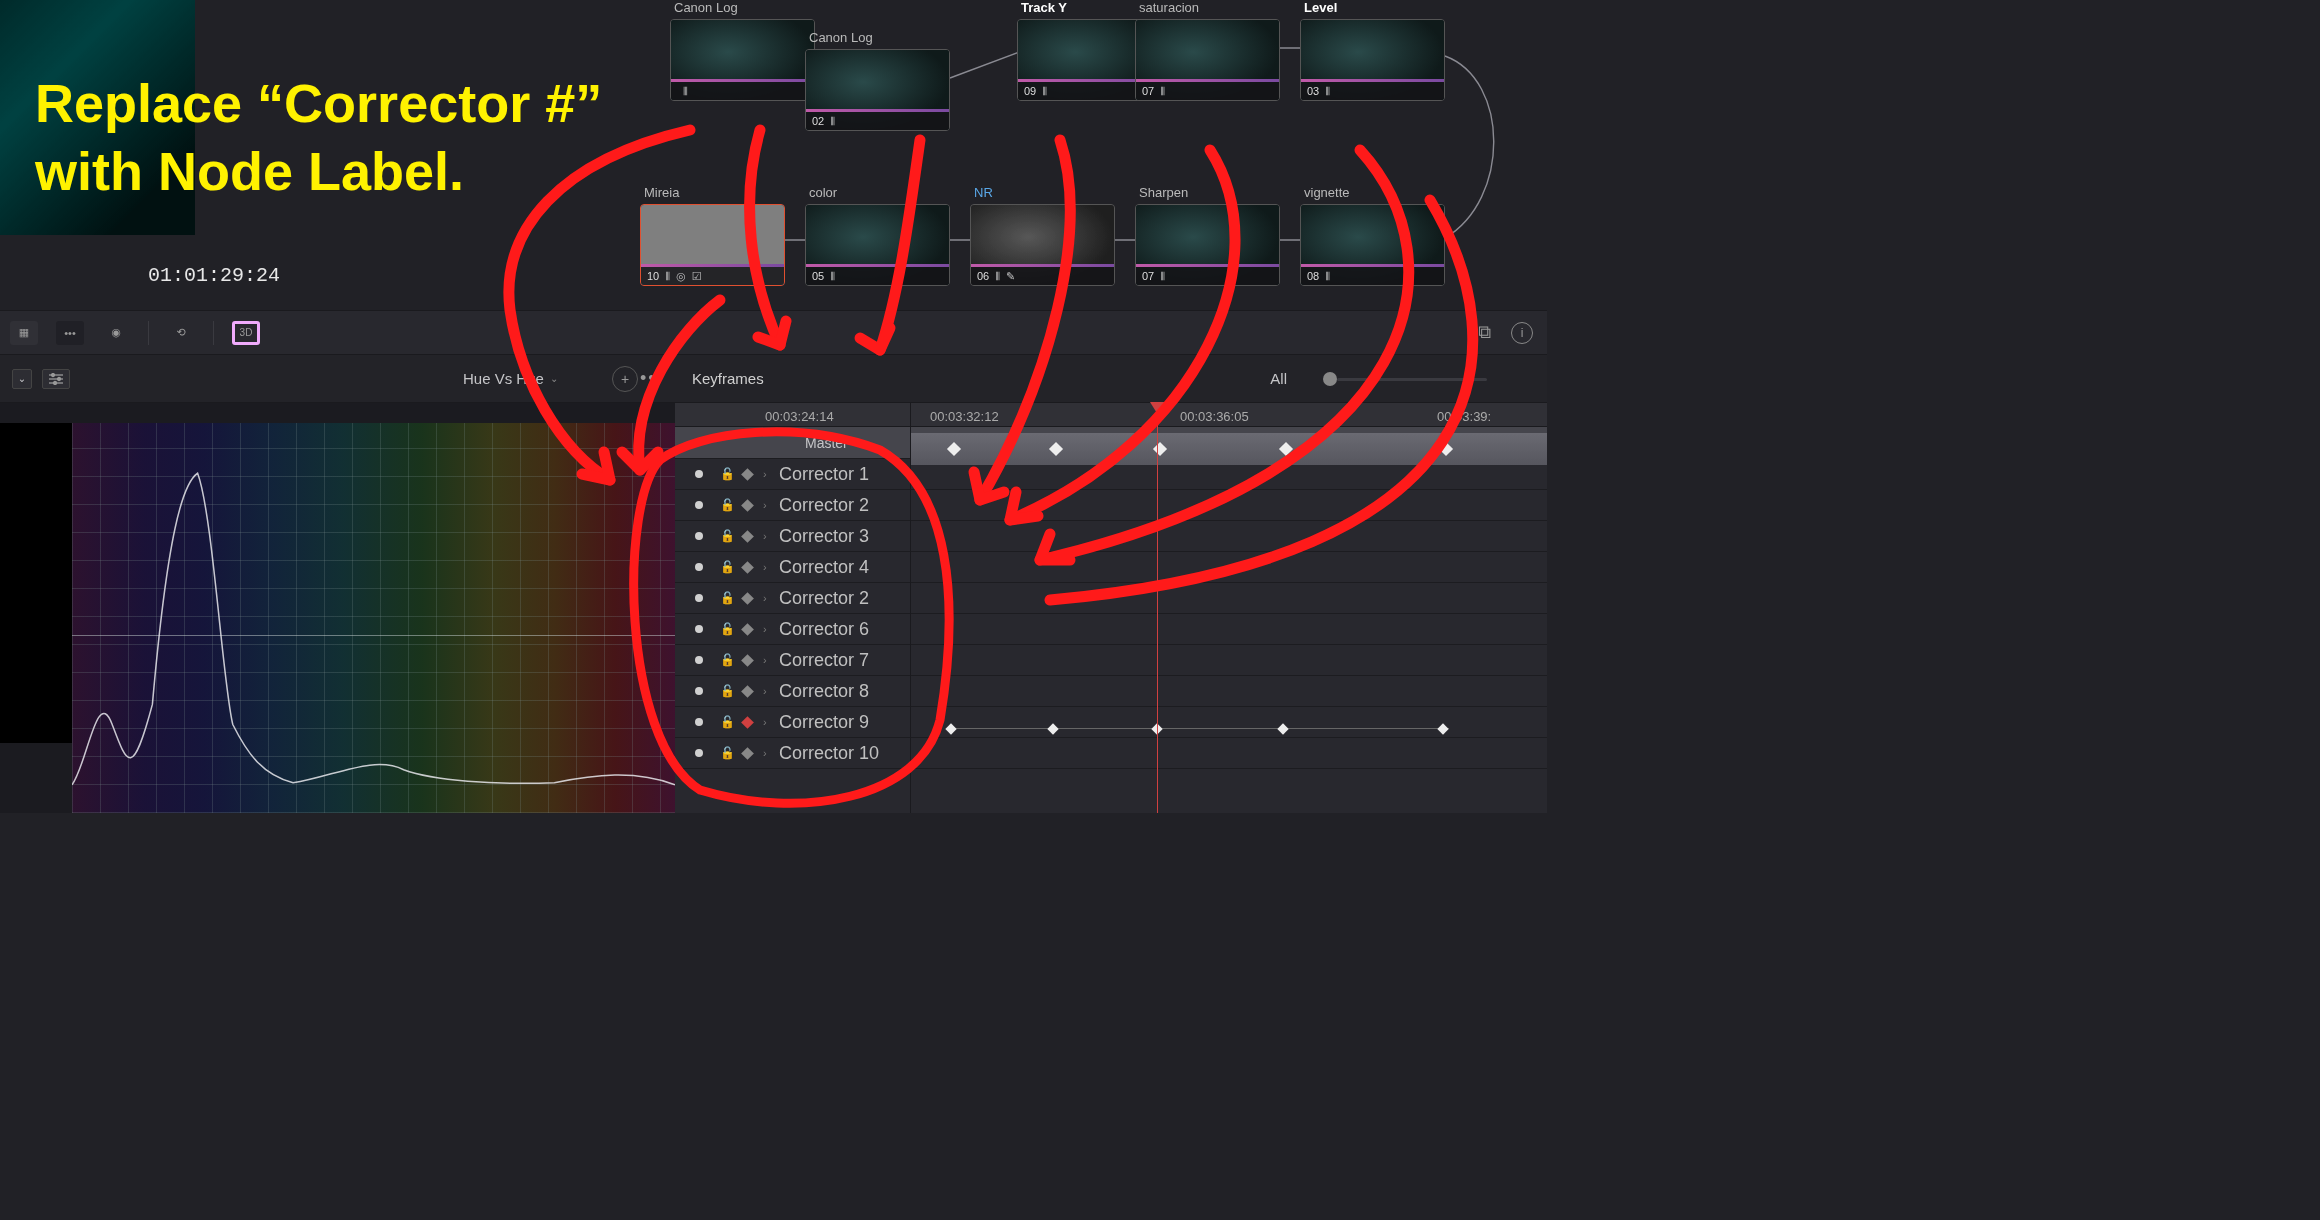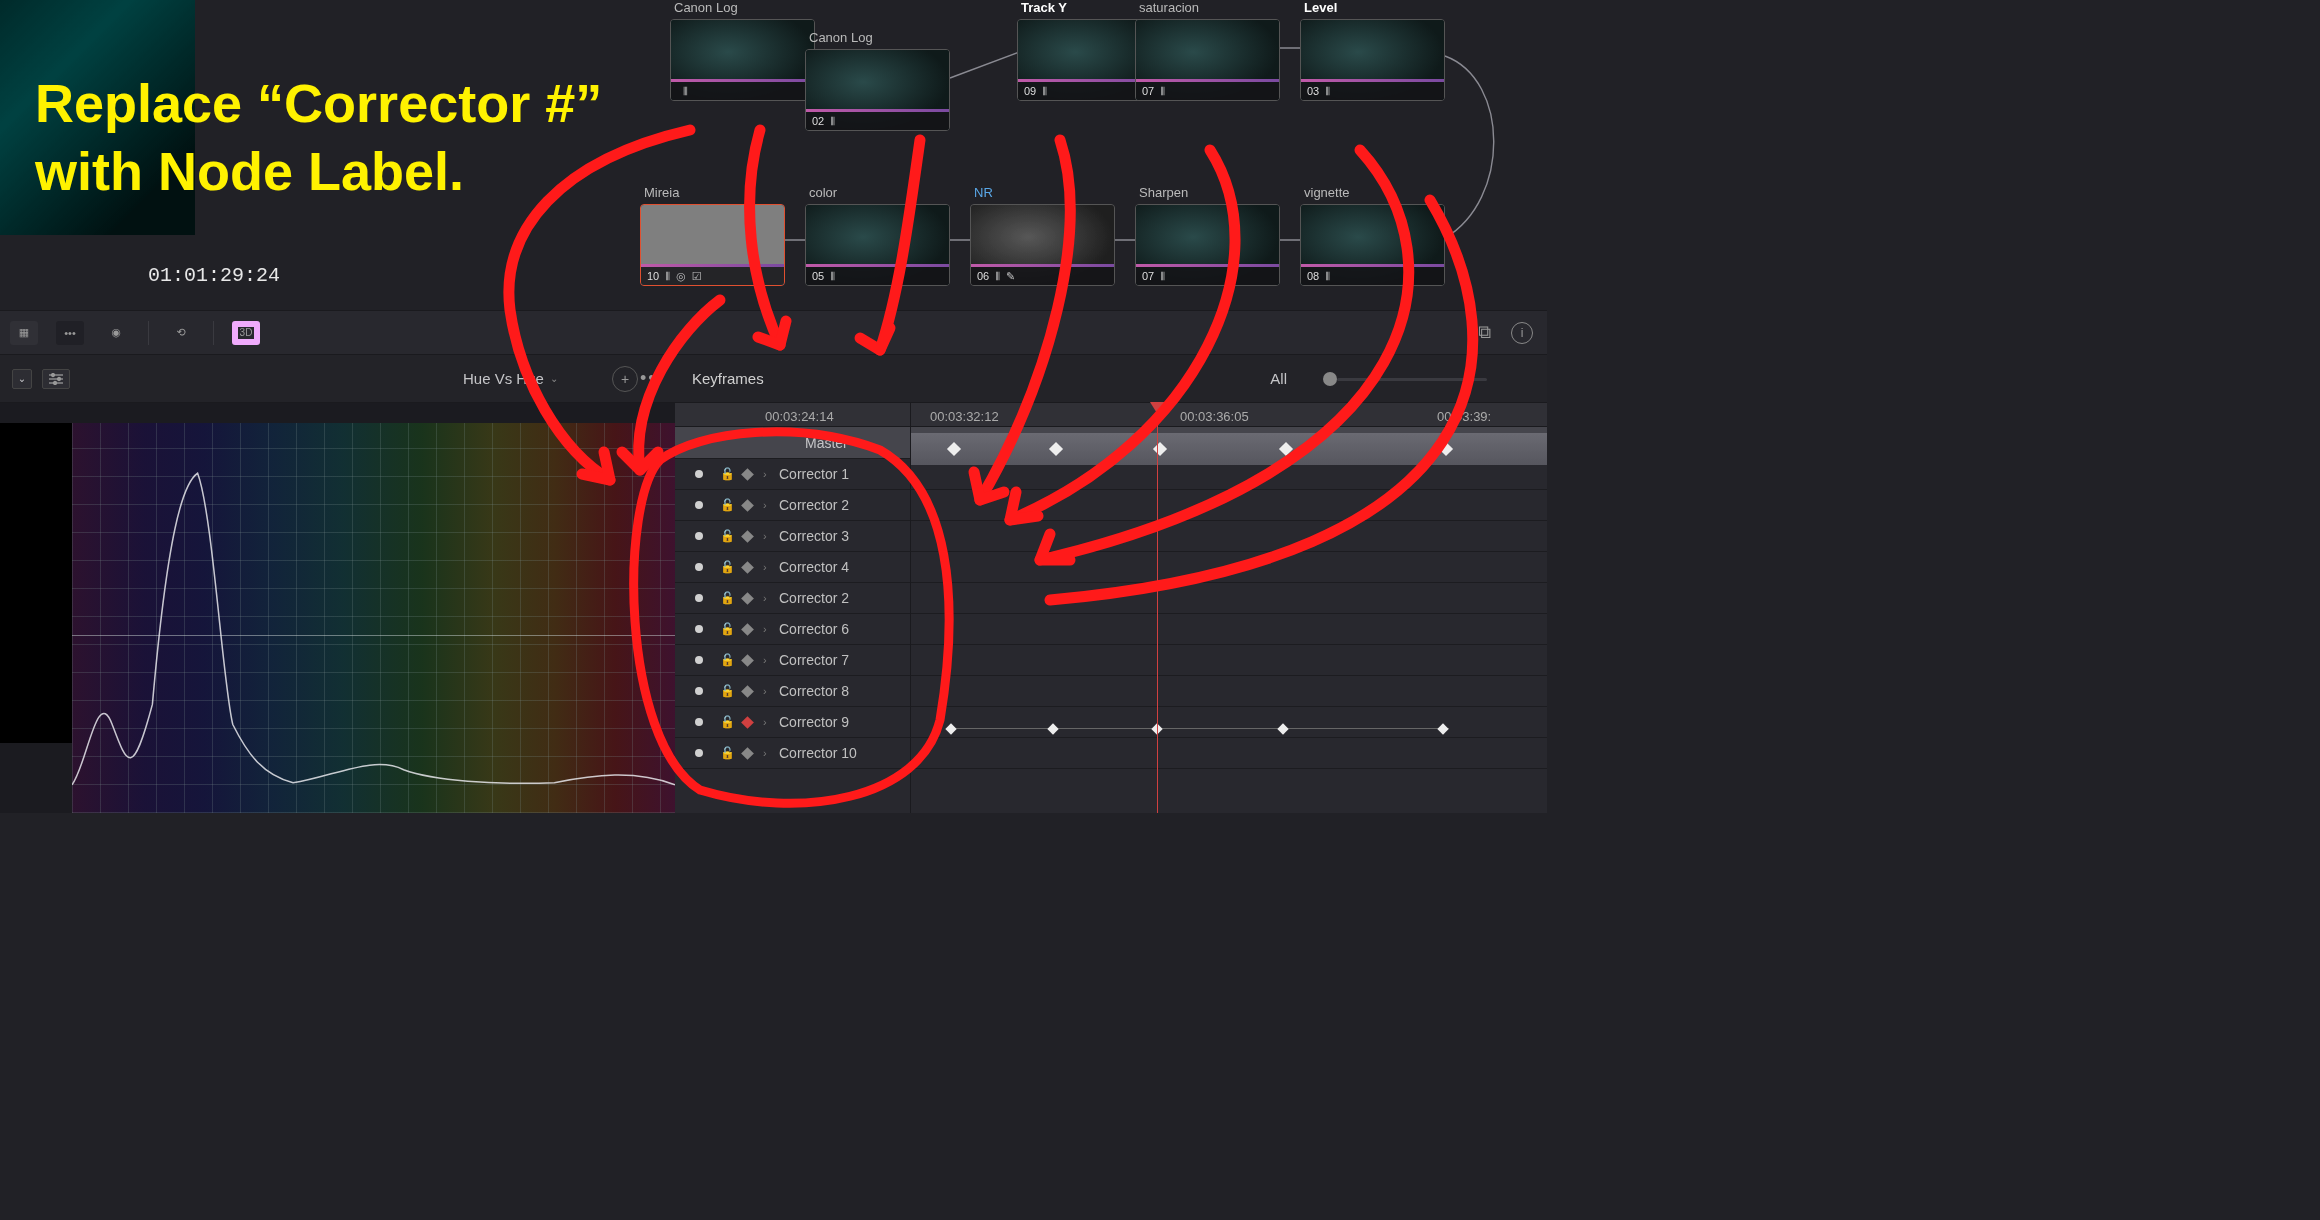--- a/index.html
+++ b/index.html
@@ -95,21 +95,21 @@
     height:31px; border-bottom:1px solid #1c1c20;
     display:flex; align-items:center; position:relative;
   }
   .kf-row .dot { width:8px;height:8px;border-radius:50%;background:#d0d0d0;
     position:absolute; left:20px;}
   .kf-row .lock { position:absolute; left:45px; color:#777; font-size:12px;}
   .kf-row .diam { position:absolute; left:68px; width:9px;height:9px;background:#888;
     transform:rotate(45deg);}
   .kf-row .diam.red { background:#d04040;}
   .kf-row .caret { position:absolute; left:88px; color:#777; font-size:11px;}
-  .kf-row .name { position:absolute; left:104px; font-size:14px; color:#c0c0c0;}
+  .kf-row .name { position:absolute; left:104px; font-size:18px; color:#c0c0c0;}
   .kf-tracks {
     position:absolute; left:235px; top:0; right:0; bottom:0;
     border-left:1px solid #1a1a1e;
   }
   .playhead { position:absolute; top:0; bottom:0; width:1px; background:#d04040;
     left:246px;}
   .playhead::before{content:"";position:absolute;top:-1px;left:-7px;width:15px;height:12px;
     background:#d04040;clip-path:polygon(0 0,100% 0,50% 100%);}
   .trk-master { position:absolute; left:0; right:0; top:30px; height:32px;
     background:linear-gradient(#6a6a72,#56565e);}
@@ -159,21 +159,21 @@
   <div>with Node Label.</div>
 </div>
 
 <div class="toolbar">
   <div class="tb-btn">▦</div>
   <div class="tb-btn" style="background:#202026">•••</div>
   <div class="tb-btn" style="background:transparent">◉</div>
   <div class="tb-sep"></div>
   <div class="tb-btn" style="background:transparent">⟲</div>
   <div class="tb-sep"></div>
-  <div class="tb-btn" style="background:transparent;border:6px solid #f0abfc;font-size:10px;">3D</div>
+  <div class="tb-btn" style="background:transparent;border:3px solid #f0abfc;font-size:10px;">3D</div>
   <div class="tb-right">
     <div style="font-size:18px">⧉</div>
     <div style="width:22px;height:22px;border:1.5px solid #888;border-radius:50%;display:flex;align-items:center;justify-content:center;font-size:12px;">i</div>
   </div>
 </div>
 
 <div class="strip2">
   <div style="position:absolute;left:6px;display:flex;align-items:center;gap:4px;">
     <div class="slidbtn">⌄</div>
     <div class="slidbtn" style="width:28px">

